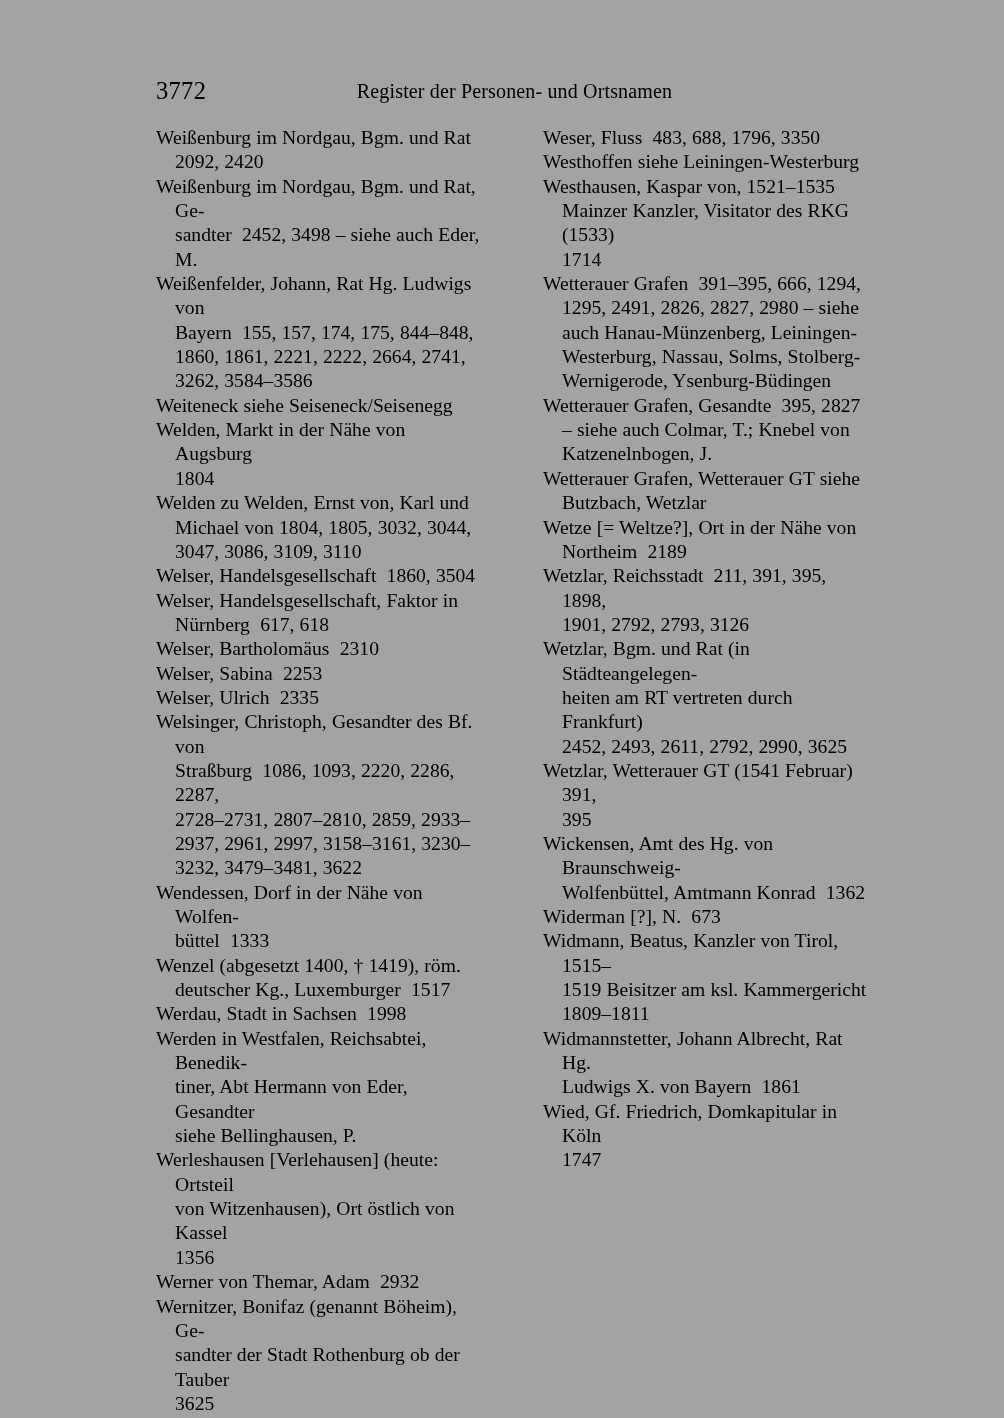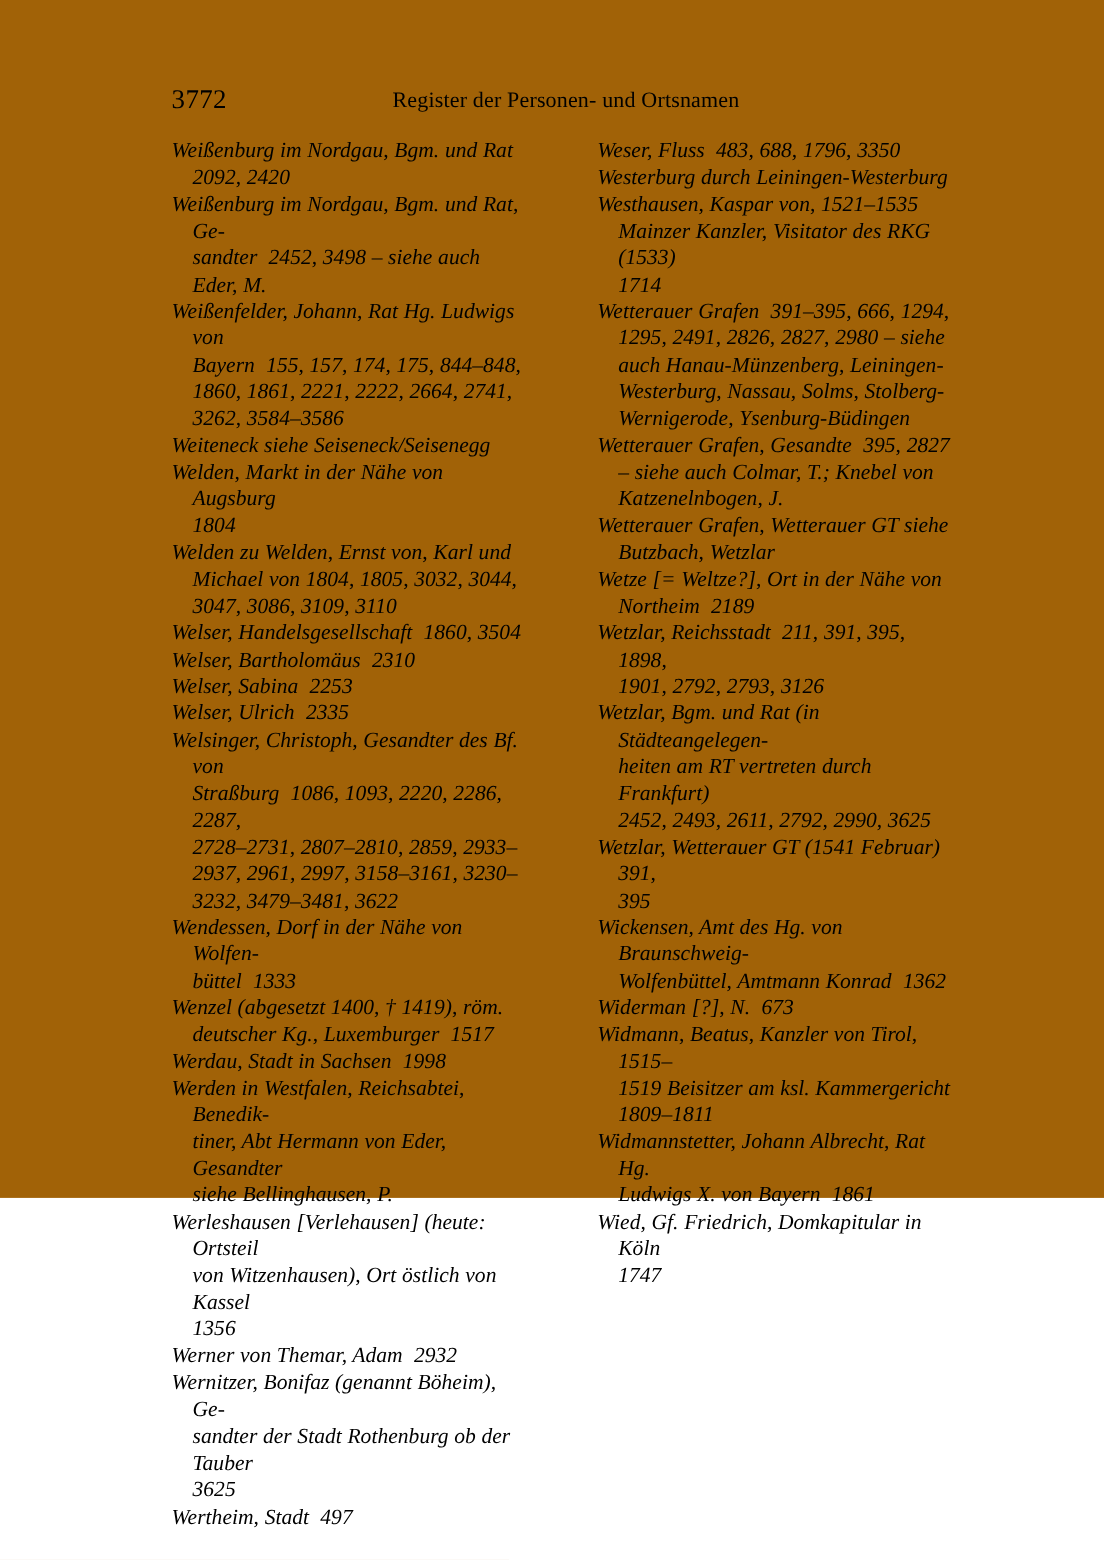--- a/index.html
+++ b/index.html
@@ -13,22 +13,22 @@
     position: relative;
     font-family: "Liberation Serif", "DejaVu Serif", serif;
     color: #000000;
     overflow: hidden;
   }
 
   #page {
     position: absolute;
     left: 0; top: 0;
     width: 1004px;
-    height: 1089px;
-    background: #a16207;
+    height: 1418px;
+    background: #a3a3a3;
   }
 
   
   #header {
     position: absolute;
     left: 156px;
     top: 76px;
     width: 693px;
     height: 30px;
   }
@@ -72,21 +72,20 @@
     font-size: 19.6px;
     line-height: 24.35px;
     padding-left: 19px;
     text-indent: -19px;
     margin: 0;
     letter-spacing: 0.02px;
     word-spacing: 0.2px;
     white-space: pre-wrap;
     -webkit-hyphens: none;
     hyphens: none;
-    font-style: italic;
   }
 </style>
 </head>
 <body>
 
 <div id="page">
 
   <div id="header">
     <div id="folio">3772</div>
     <div id="running-title">Register der Personen- und Ortsnamen</div>
@@ -102,20 +101,22 @@
 Bayern  155, 157, 174, 175, 844–848,
 1860, 1861, 2221, 2222, 2664, 2741,
 3262, 3584–3586</p>
         <p class="entry">Weiteneck siehe Seiseneck/Seisenegg</p>
         <p class="entry">Welden, Markt in der Nähe von Augsburg
 1804</p>
         <p class="entry">Welden zu Welden, Ernst von, Karl und
 Michael von 1804, 1805, 3032, 3044,
 3047, 3086, 3109, 3110</p>
         <p class="entry">Welser, Handelsgesellschaft  1860, 3504</p>
+        <p class="entry">Welser, Handelsgesellschaft, Faktor in
+Nürnberg  617, 618</p>
         <p class="entry">Welser, Bartholomäus  2310</p>
         <p class="entry">Welser, Sabina  2253</p>
         <p class="entry">Welser, Ulrich  2335</p>
         <p class="entry">Welsinger, Christoph, Gesandter des Bf. von
 Straßburg  1086, 1093, 2220, 2286, 2287,
 2728–2731, 2807–2810, 2859, 2933–
 2937, 2961, 2997, 3158–3161, 3230–
 3232, 3479–3481, 3622</p>
         <p class="entry">Wendessen, Dorf in der Nähe von Wolfen-
 büttel  1333</p>
@@ -129,21 +130,21 @@
 von Witzenhausen), Ort östlich von Kassel
 1356</p>
         <p class="entry">Werner von Themar, Adam  2932</p>
         <p class="entry">Wernitzer, Bonifaz (genannt Böheim), Ge-
 sandter der Stadt Rothenburg ob der Tauber
 3625</p>
         <p class="entry">Wertheim, Stadt  497</p>
       </div>
     <div class="column" id="col-right">
         <p class="entry">Weser, Fluss  483, 688, 1796, 3350</p>
-        <p class="entry">Westerburg durch Leiningen-Westerburg</p>
+        <p class="entry">Westhoffen siehe Leiningen-Westerburg</p>
         <p class="entry">Westhausen, Kaspar von, 1521–1535
 Mainzer Kanzler, Visitator des RKG (1533)
 1714</p>
         <p class="entry">Wetterauer Grafen  391–395, 666, 1294,
 1295, 2491, 2826, 2827, 2980 – siehe
 auch Hanau-Münzenberg, Leiningen-
 Westerburg, Nassau, Solms, Stolberg-
 Wernigerode, Ysenburg-Büdingen</p>
         <p class="entry">Wetterauer Grafen, Gesandte  395, 2827
 – siehe auch Colmar, T.; Knebel von

